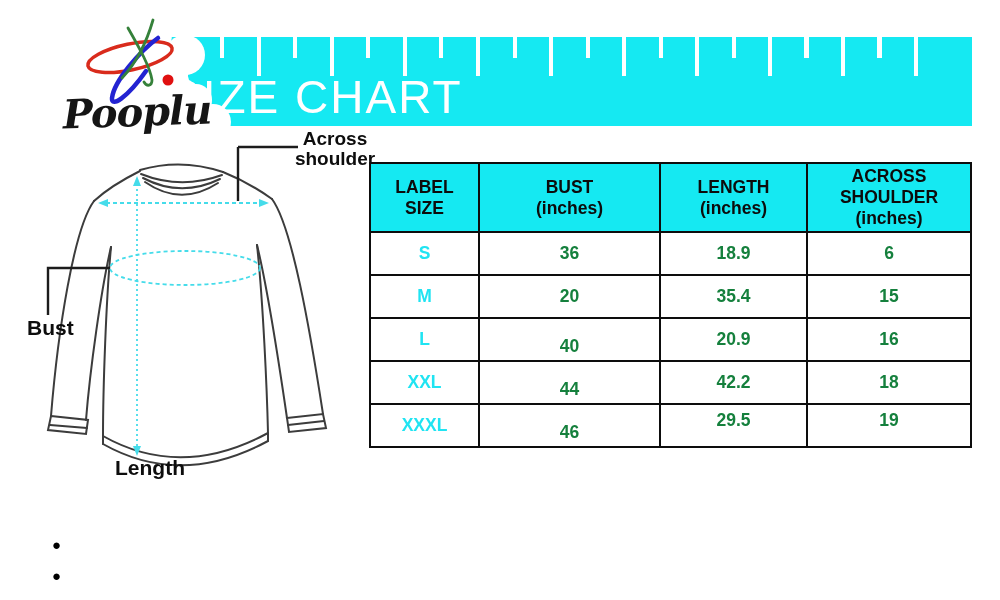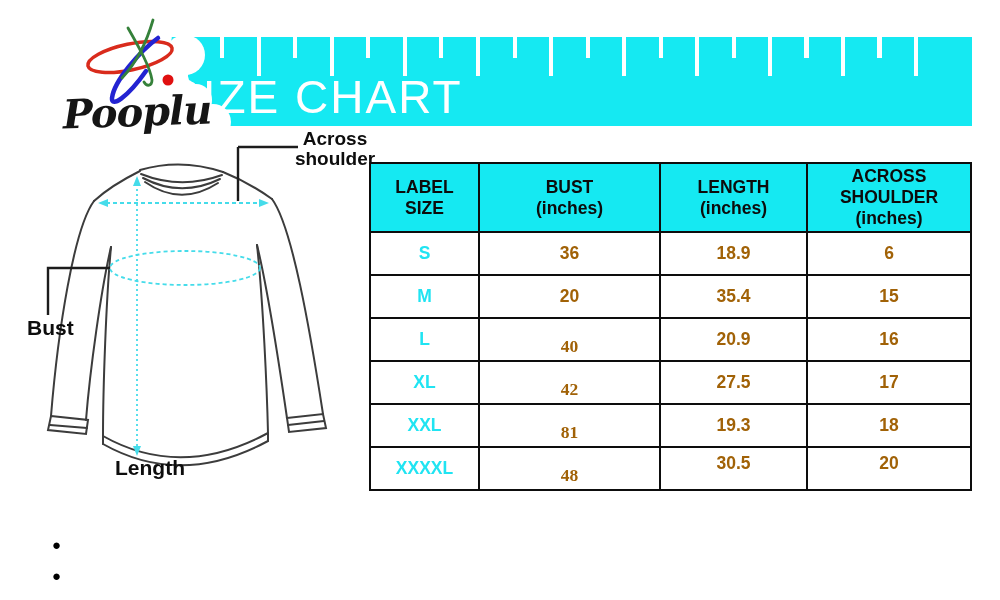--- a/index.html
+++ b/index.html
@@ -27,23 +27,23 @@
   .diagram-label { position:absolute; color:#0d0d0d; font-weight:bold; }
   .lbl-shoulder { left:294px; top:129px; width:82px; font-size:19px; line-height:20px; text-align:center; }
   .lbl-bust   { left:27px;  top:316px; font-size:21px; }
   .lbl-length { left:115px; top:456px; width:70px; font-size:21px; text-align:center; }
 
   
   .size-table { position:absolute; left:369px; top:162px; width:603px;
     border-collapse:collapse; table-layout:fixed; }
   .size-table th, .size-table td { border:2.5px solid #0d0d0d; text-align:center; vertical-align:middle; }
   .size-table th { background:#15e9f2; color:#0c0c0c; font-size:17.5px; line-height:21px; height:57px; padding:2px 0; }
-  .size-table td { height:43px; font-size:17.5px; font-weight:bold; color:#a16207; }
+  .size-table td { height:43px; font-size:17.5px; font-weight:bold; color:#15803d; }
   .size-table td.c-size { color:#20e4f2; }
-  .size-table tr.nudge td.c-bust { padding-top:13px;font-family:Liberation Serif, serif; }
+  .size-table tr.nudge td.c-bust { padding-top:13px; }
   .size-table tr.lift td.c-length, .size-table tr.lift td.c-shoulder { padding-bottom:10px; }
 
   
   .notes { position:absolute; left:52px; top:529px; }
   .note { display:flex; align-items:center; height:31px; font-size:20px; color:#121212; }
   .note .bullet { font-size:15px; margin-right:15px; color:#000; }
 </style>
 </head>
 <body>
 
@@ -154,36 +154,30 @@
         <td class="c-length">35.4</td>
         <td class="c-shoulder">15</td>
       </tr>
       <tr class="nudge">
         <td class="c-size">L</td>
         <td class="c-bust">40</td>
         <td class="c-length">20.9</td>
         <td class="c-shoulder">16</td>
       </tr>
       <tr class="nudge">
-        <td class="c-size">XL</td>
-        <td class="c-bust">42</td>
-        <td class="c-length">27.5</td>
-        <td class="c-shoulder">17</td>
-      </tr>
-      <tr class="nudge">
         <td class="c-size">XXL</td>
-        <td class="c-bust">81</td>
-        <td class="c-length">19.3</td>
+        <td class="c-bust">44</td>
+        <td class="c-length">42.2</td>
         <td class="c-shoulder">18</td>
       </tr>
       <tr class="nudge lift">
-        <td class="c-size">XXXXL</td>
-        <td class="c-bust">48</td>
-        <td class="c-length">30.5</td>
-        <td class="c-shoulder">20</td>
+        <td class="c-size">XXXL</td>
+        <td class="c-bust">46</td>
+        <td class="c-length">29.5</td>
+        <td class="c-shoulder">19</td>
       </tr>
     </tbody>
   </table>
 
   <div class="notes">
     <div class="note">
       <span class="bullet">●</span>
     </div>
     <div class="note">
       <span class="bullet">●</span>

